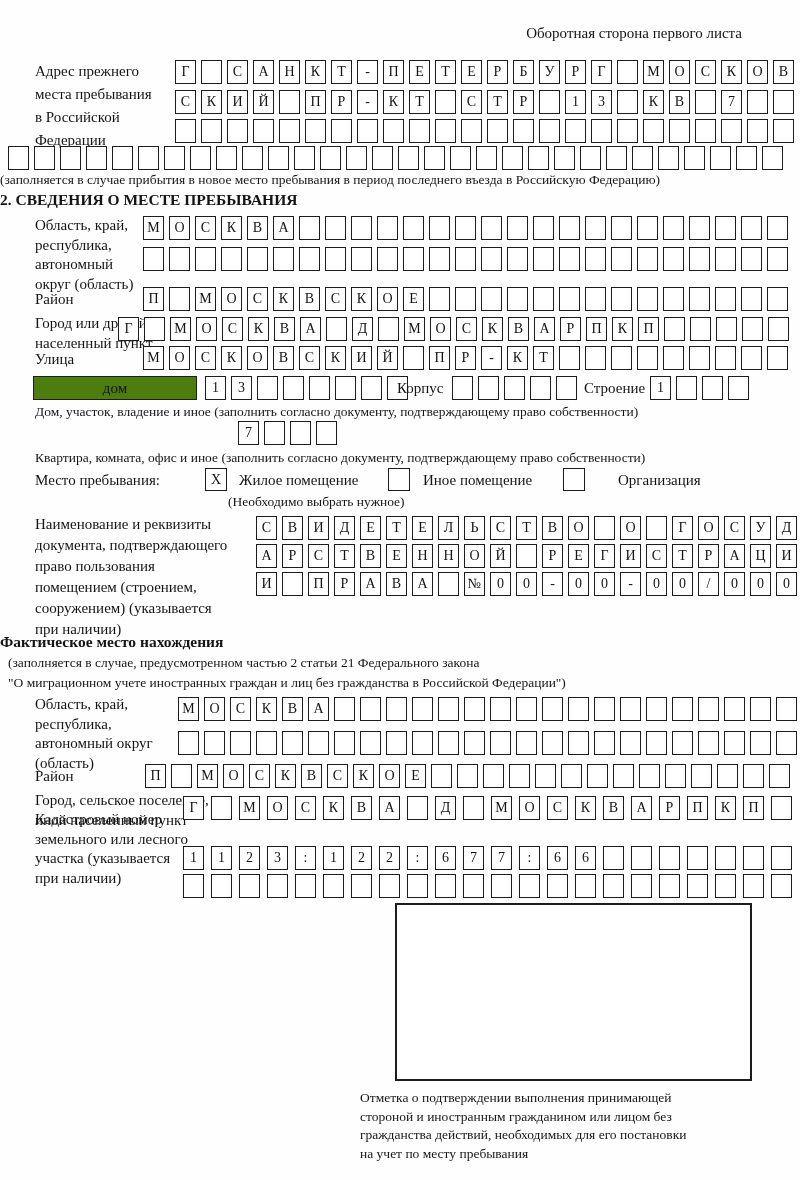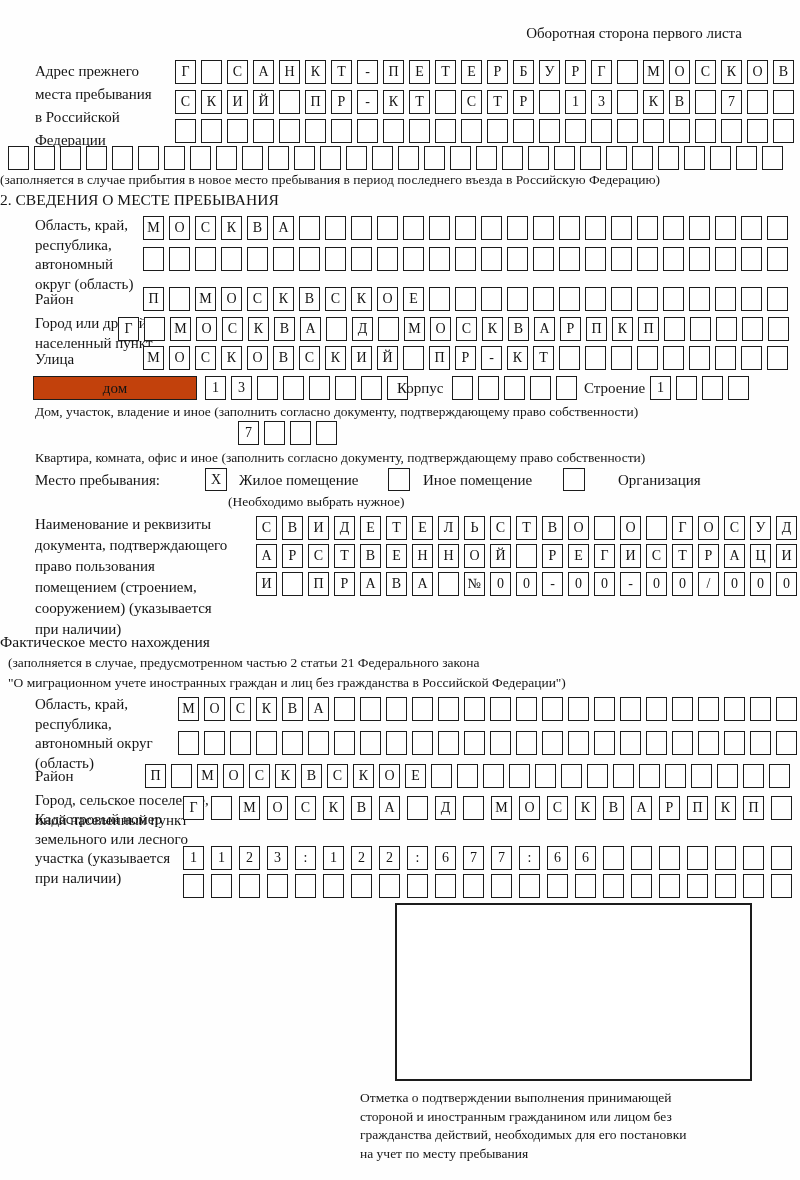--- a/index.html
+++ b/index.html
@@ -8,23 +8,23 @@
   .page{position:relative;width:800px;height:1180px}
   .abs{position:absolute}
   .cellrow{position:absolute;display:flex;gap:5px}
   .cellrow.p28{gap:7px}
   .cell{flex:0 0 21px;width:21px;height:24px;border:1.6px solid #1c1c1c;display:flex;align-items:center;justify-content:center;font-size:14px;background:#fff}
   .lbl{font-size:15px;line-height:19.5px}
   .lbl23 div{line-height:23px}
   .lbl19 div{line-height:19.5px}
   .lbl21 div{line-height:21px}
   .cap{font-size:13.5px;color:#161616}
-  .bold{font-weight:normal}
+  .bold{font-weight:bold}
   .center{text-align:left}
-  .fieldbox{position:absolute;height:24px;border:1.6px solid #1c1c1c;display:flex;align-items:center;justify-content:center;font-size:15px;background:#c2410c}
+  .fieldbox{position:absolute;height:24px;border:1.6px solid #1c1c1c;display:flex;align-items:center;justify-content:center;font-size:15px;background:#4d7c0f}
   .chk{position:absolute;width:22px;height:23px;border:1.6px solid #1c1c1c;display:flex;align-items:center;justify-content:center;font-size:14px;background:#fff}
   .stamp{position:absolute;border:2px solid #1c1c1c;background:#fff}
 </style>
 </head>
 <body>
 
 <div class="page">
 
   <div class="abs lbl" style="top:24px;right:58px">Оборотная сторона первого листа</div>
 

